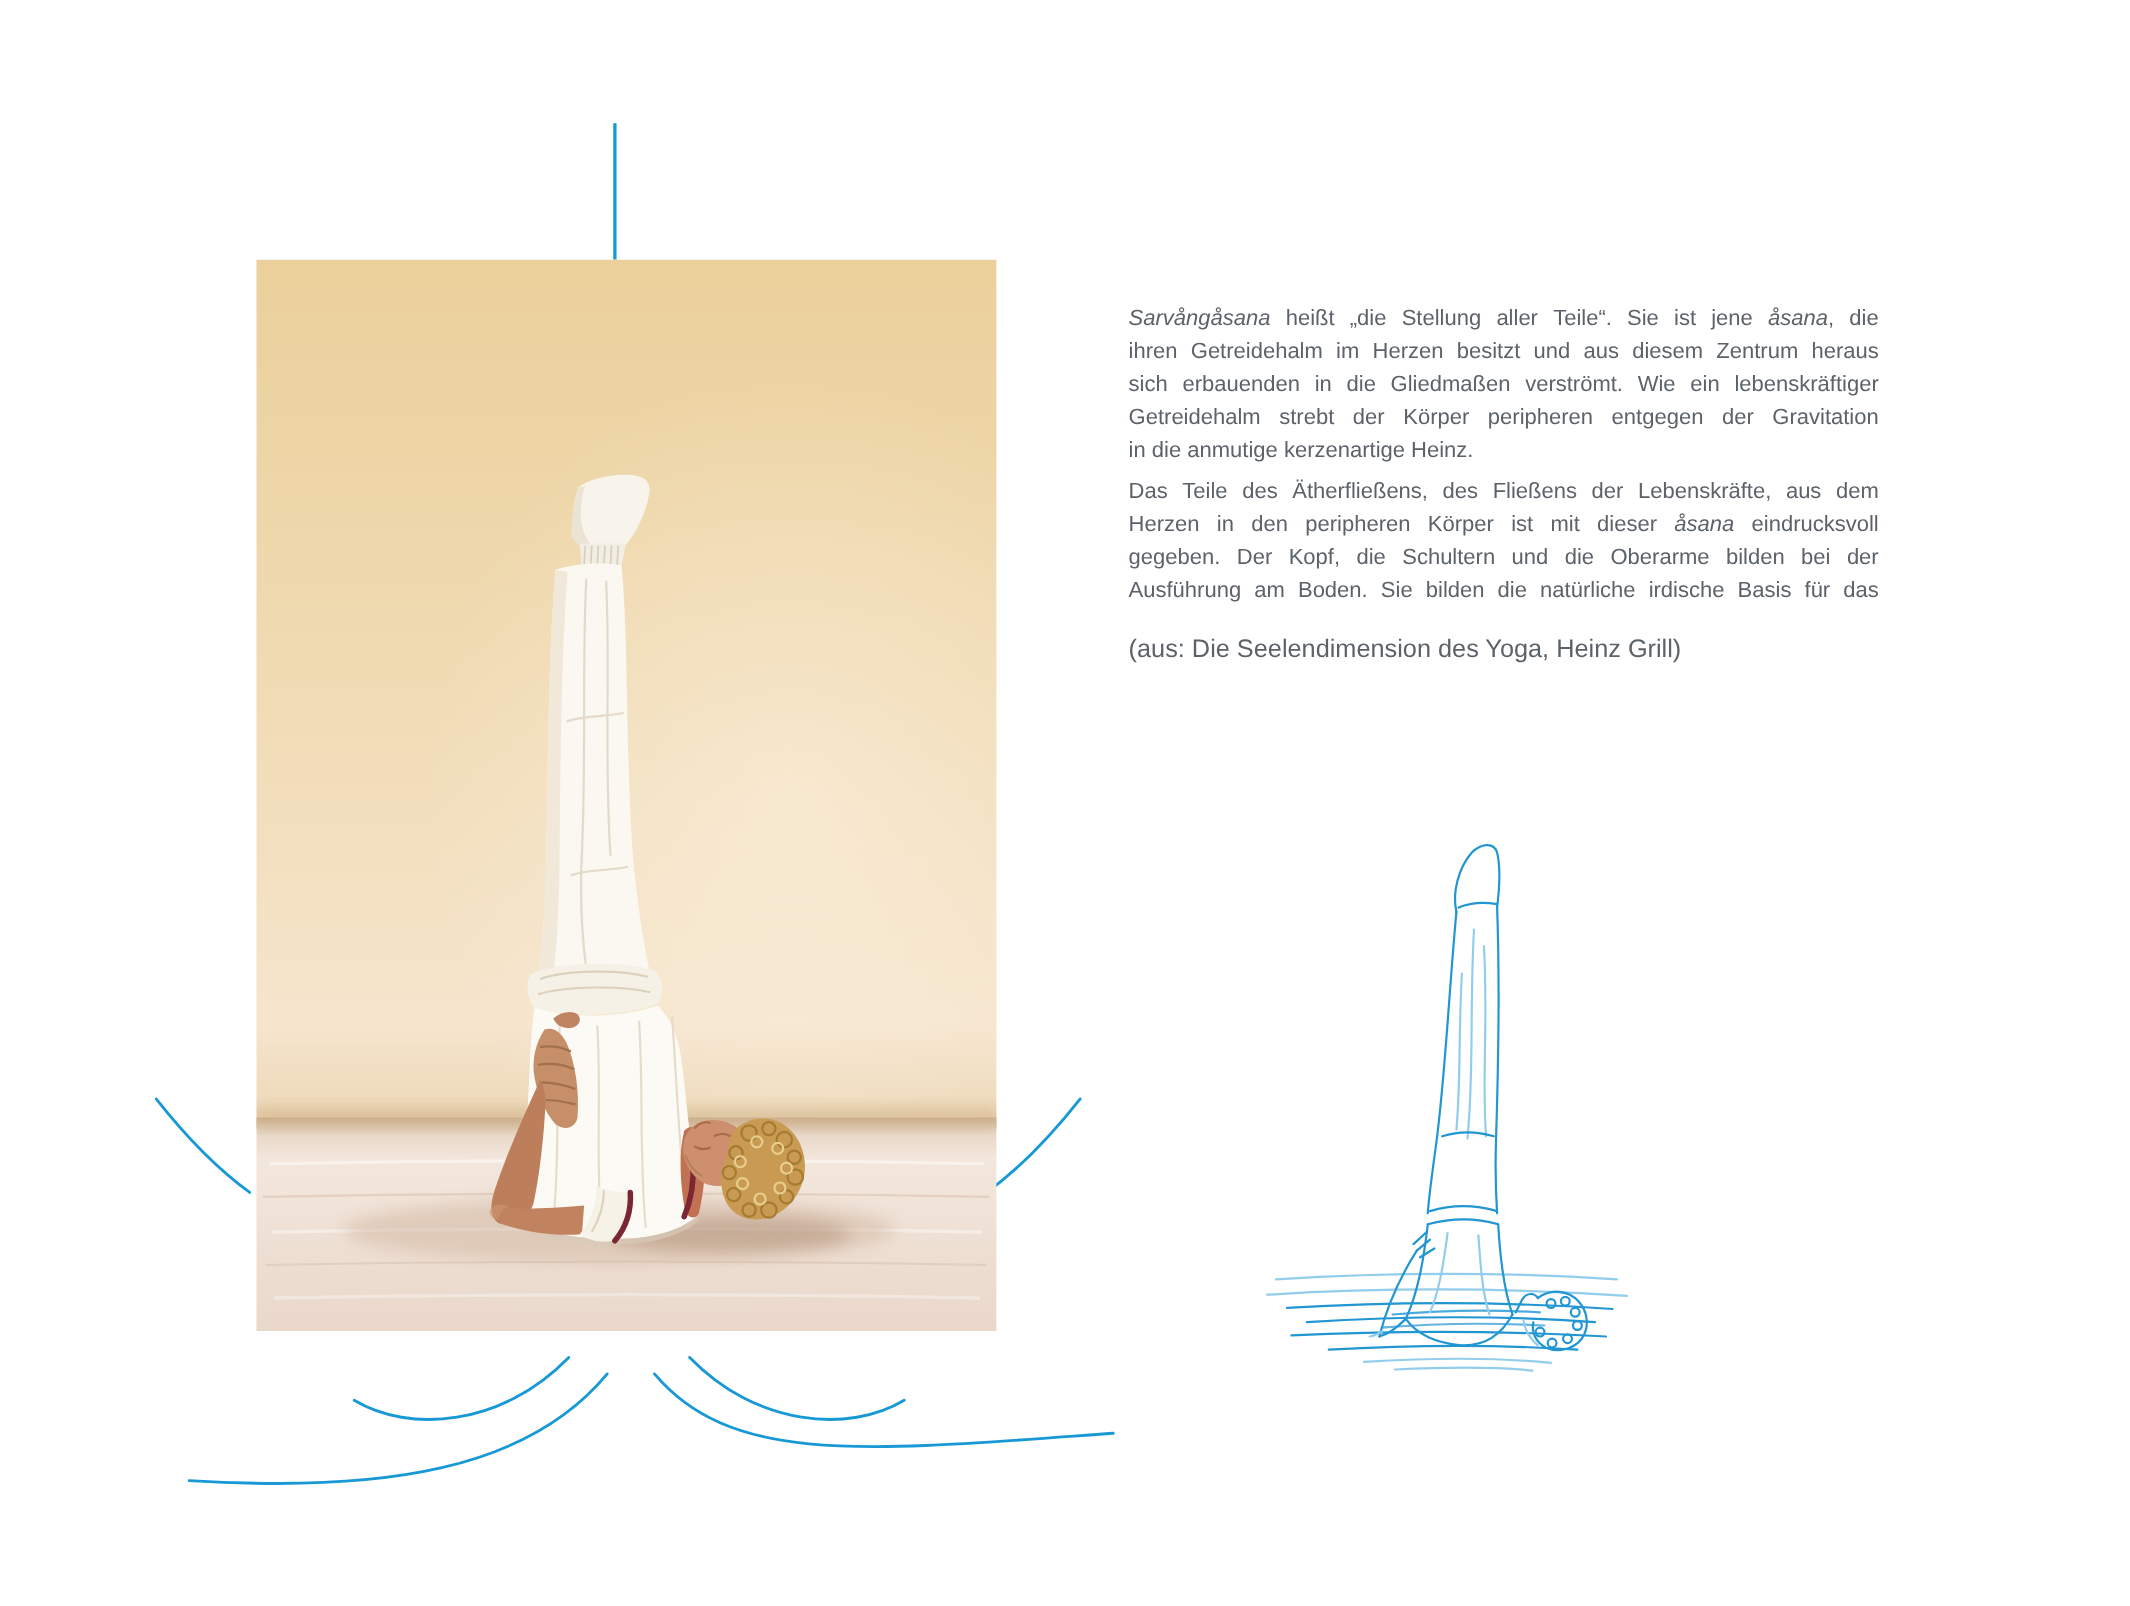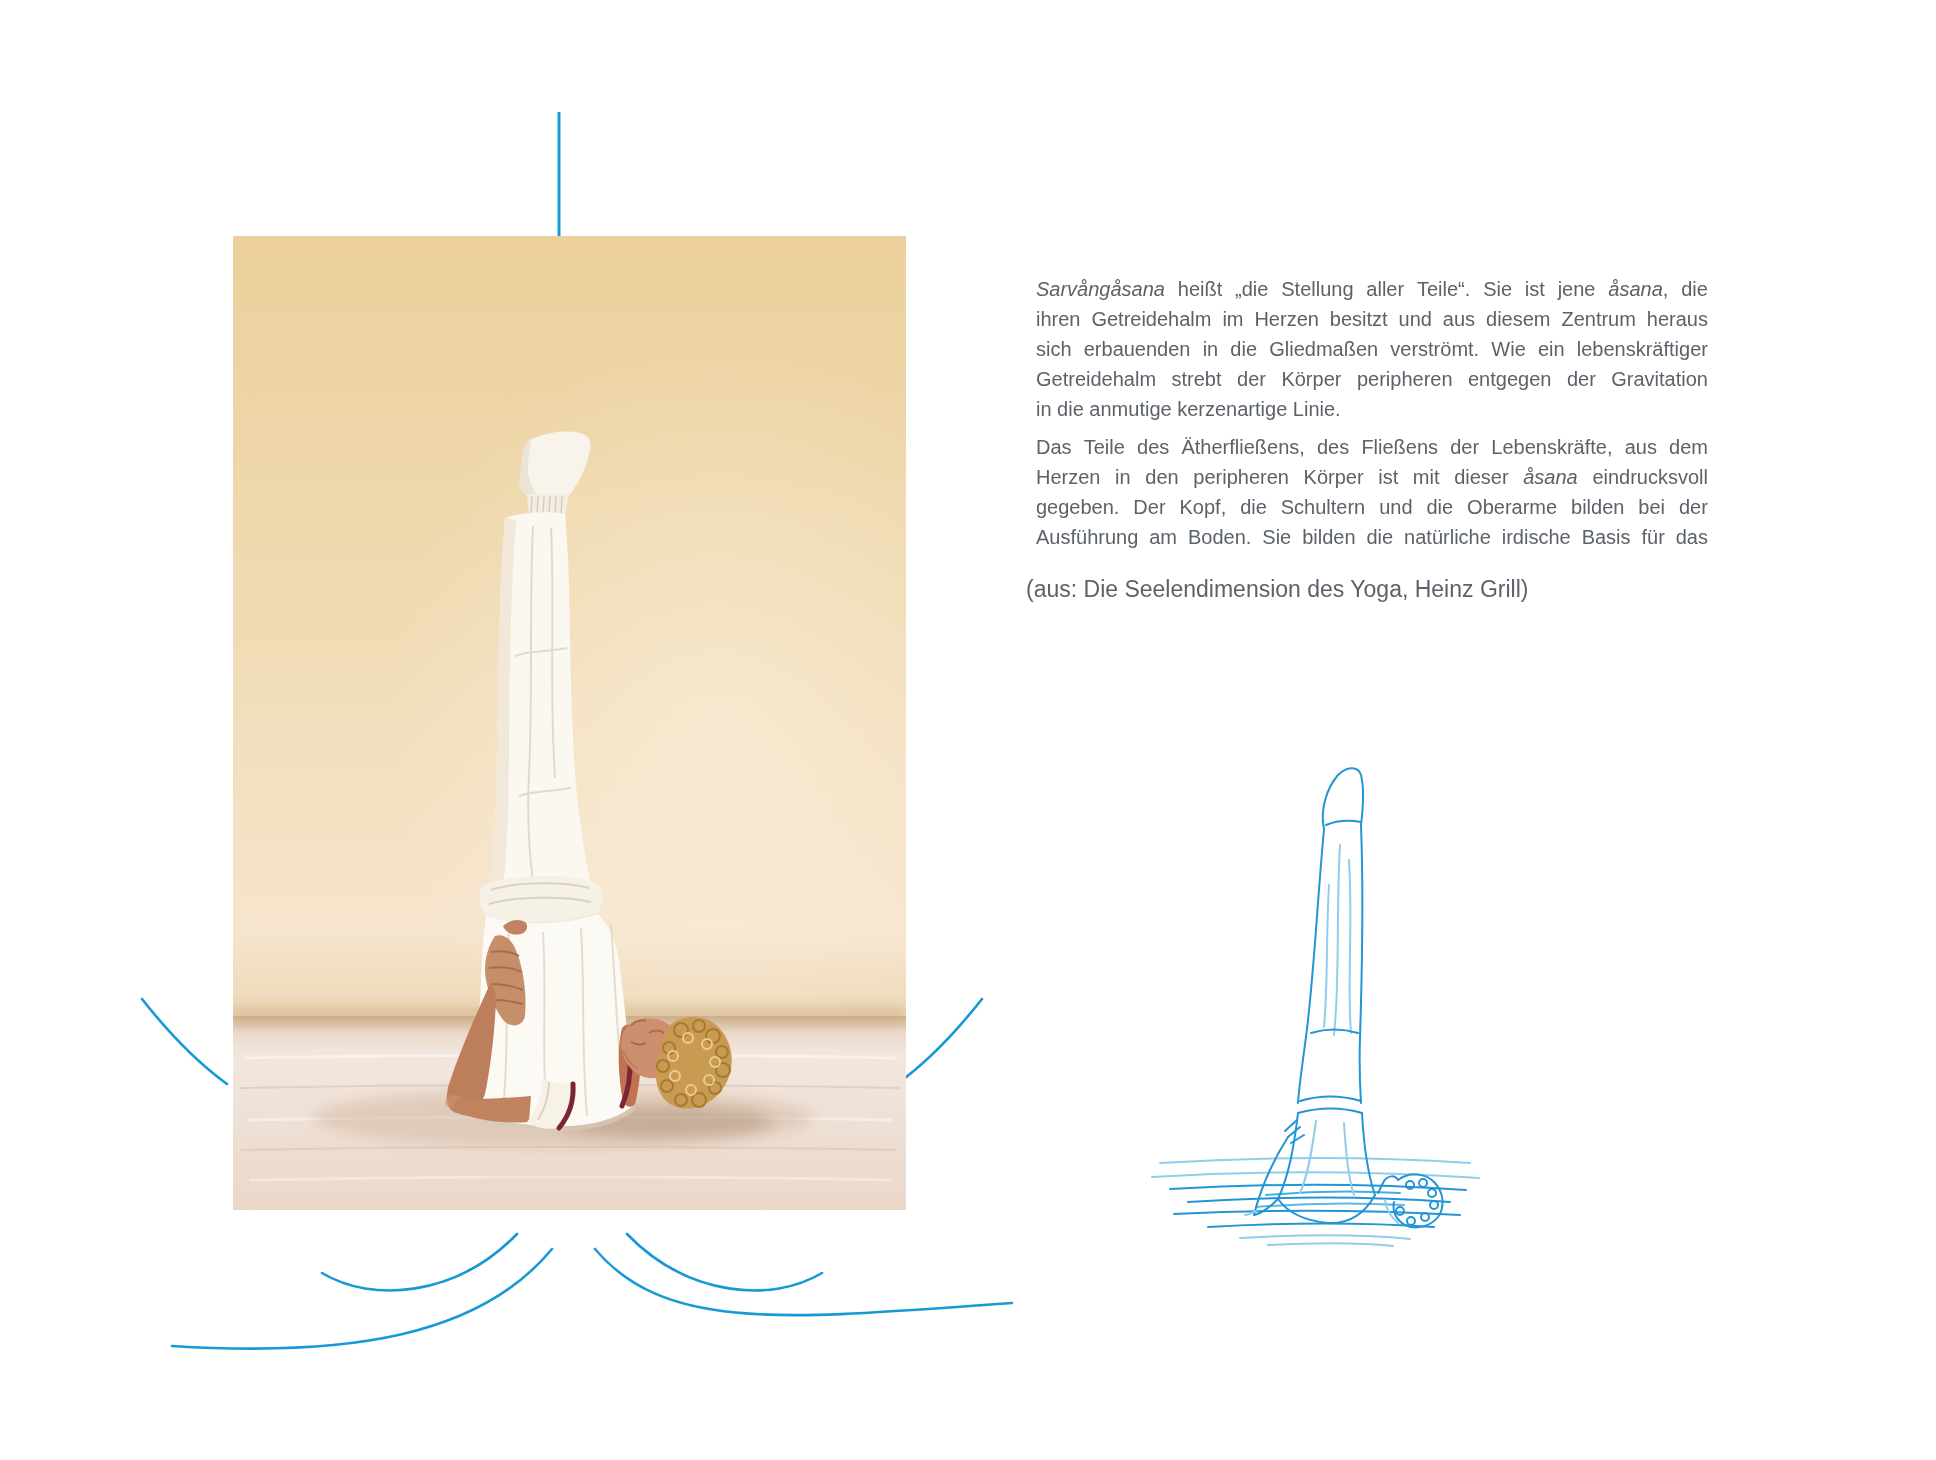--- a/index.html
+++ b/index.html
@@ -30,21 +30,21 @@
   .textcol{
     position:absolute;left:1026px;top:262px;width:682px;
     color:var(--text);
   }
   .title{
     font-size:28px;line-height:32px;color:var(--title);
     letter-spacing:0.2px;white-space:nowrap;
   }
   .title i{font-style:italic;}
   .bodytext{margin-top:12px;font-size:20px;}
-  .para{margin:0 0 0 10px;}
+  .para{margin:0 0 0 0;}
   .para + .para{margin-top:8px;}
   .jline{display:flex;justify-content:space-between;height:30px;line-height:30px;white-space:nowrap;}
   .lline{height:30px;line-height:30px;}
   .jline i,.lline i{font-style:italic;}
   .attribution{margin-top:24px;font-size:23px;line-height:26px;color:var(--text);}
   
   .illustration{
     position:absolute;left:1148px;top:765px;width:335px;height:485px;
   }
   .illustration svg{display:block;width:100%;height:100%;}
@@ -241,21 +241,21 @@
         <div class="jline">
           <span>Getreidehalm</span>
           <span>strebt</span>
           <span>der</span>
           <span>Körper</span>
           <span>peripheren</span>
           <span>entgegen</span>
           <span>der</span>
           <span>Gravitation</span>
         </div>
-        <div class="lline">in die anmutige kerzenartige Linie.</div>
+        <div class="lline">in die anmutige kerzenartige Heinz.</div>
       </div>
       <div class="para">
         <div class="jline">
           <span>Das</span>
           <span>Teile</span>
           <span>des</span>
           <span>Ätherfließens,</span>
           <span>des</span>
           <span>Fließens</span>
           <span>der</span>

